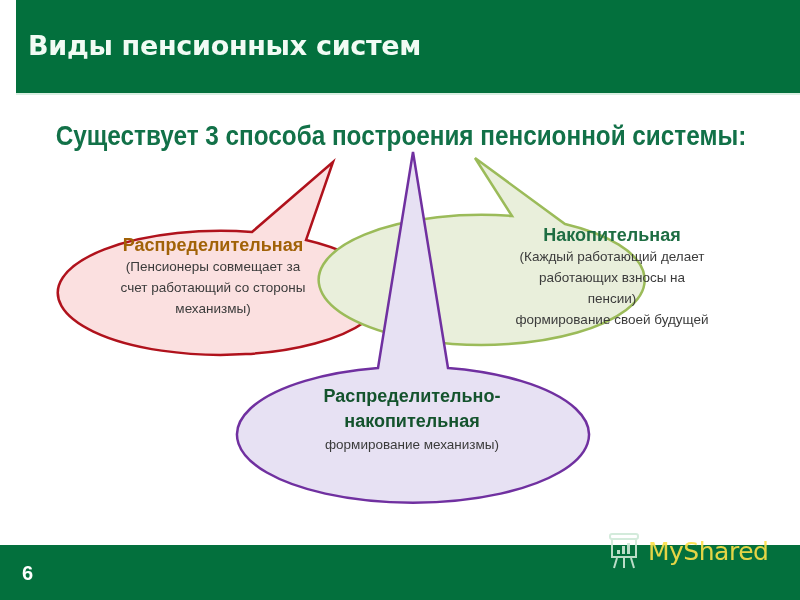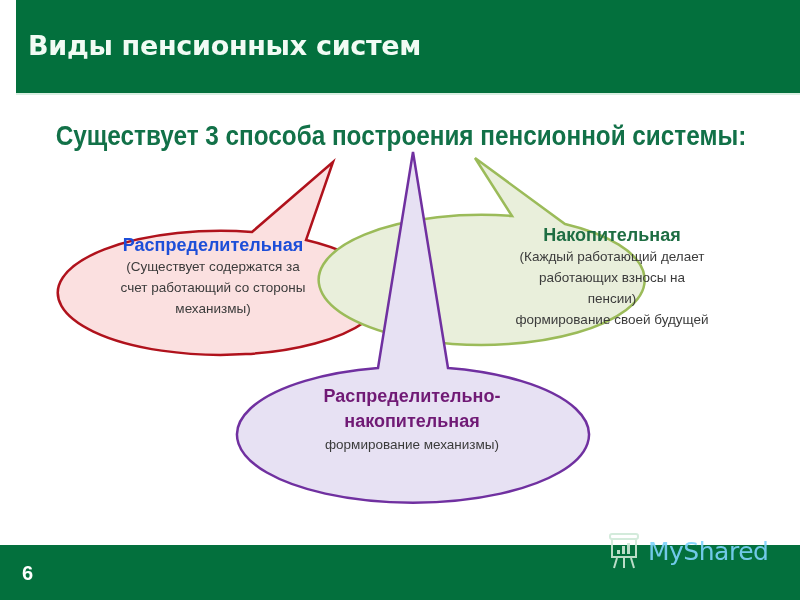--- a/index.html
+++ b/index.html
@@ -23,34 +23,34 @@
     color: #127148; font-weight: bold; font-size: 27px;
     transform: scaleX(0.9); transform-origin: 410px 0;
     white-space: nowrap;
   }
   svg.shapes { position: absolute; left: 0; top: 0; }
   .bubble-text {
     position: absolute; text-align: center; white-space: nowrap;
   }
   .bubble-title { font-weight: bold; font-size: 18px; line-height: 22px; }
   .bubble-desc { font-size: 13.5px; line-height: 21px; color: #3b3b3b; }
-  .red .bubble-title { color: #1d4ed8; }
+  .red .bubble-title { color: #a16207; }
   .green .bubble-title { color: #1e6e43; }
-  .purple .bubble-title { color: #701a75; font-size: 18px; line-height: 25px; }
+  .purple .bubble-title { color: #14532d; font-size: 18px; line-height: 25px; }
   .footer {
     position: absolute; left: 0; top: 545px; width: 800px; height: 55px;
     background: #03703d;
   }
   .slide-number {
     position: absolute; left: 22px; top: 17px;
     color: #ffffff; font-weight: bold; font-size: 20px;
   }
   .watermark {
     position: absolute; left: 606px; top: -14px; display: flex; align-items: center;
-    color: #7dd3fc; opacity: 0.9;
+    color: #fde047; opacity: 0.9;
   }
   .watermark-icon { width: 36px; height: 40px; }
   .watermark-text { font-family: "DejaVu Sans", sans-serif; font-size: 25px; margin-left: 6px; letter-spacing: -0.5px; }
 </style>
 </head>
 <body>
 
 <div class="header">
   <div class="header-title">Виды пенсионных систем</div>
 </div>
@@ -70,21 +70,21 @@
            A 163 65 0 1 1 512 216 Z" fill="#e9efdb" stroke="#9bbb59" stroke-width="2.5" stroke-linejoin="miter"></path>
 
   <path d="M 378 368
            L 413 152
            L 448 368
            A 176 68 0 1 1 378 368 Z" fill="#e7e1f3" stroke="#7030a0" stroke-width="2.5" stroke-linejoin="miter"></path>
 </svg>
 
 <div class="bubble-text red" style="left: 63px; top: 234px; width: 300px;">
   <div class="bubble-title">Распределительная</div>
-  <div class="bubble-desc">(Существует содержатся за</div>
+  <div class="bubble-desc">(Пенсионеры совмещает за</div>
   <div class="bubble-desc">счет работающий со стороны</div>
   <div class="bubble-desc">механизмы)</div>
 </div>
 
 <div class="bubble-text green" style="left: 462px; top: 224px; width: 300px;">
   <div class="bubble-title">Накопительная</div>
   <div class="bubble-desc">(Каждый работающий делает</div>
   <div class="bubble-desc">работающих взносы на</div>
   <div class="bubble-desc">пенсии)</div>
   <div class="bubble-desc">формирование своей будущей</div>

